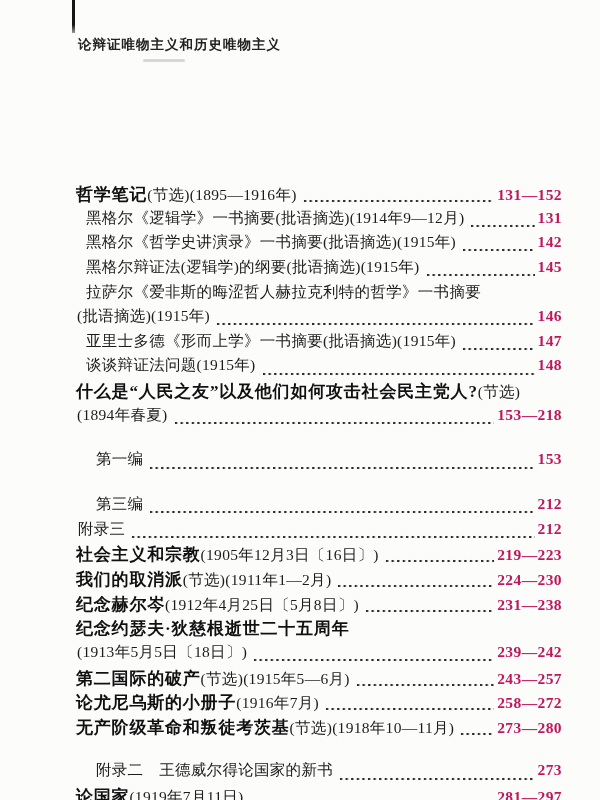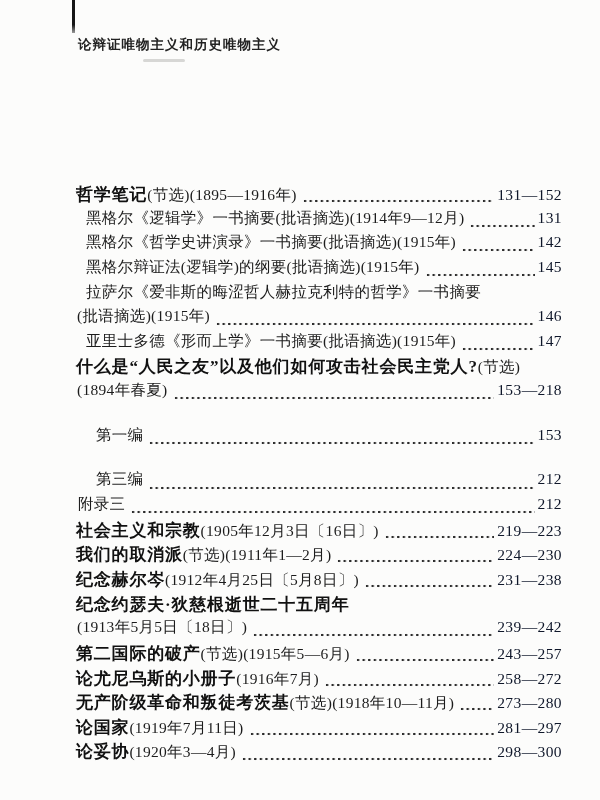--- a/index.html
+++ b/index.html
@@ -47,21 +47,21 @@
   .seg-b { font-weight: 700; font-size: 17px; letter-spacing: 0.8px; color: #111; }
   .seg-r { font-weight: 400; font-size: 15.5px; letter-spacing: 0.3px; color: #1c1c1c; }
 
   .leader {
     flex: 1 1 auto; height: 4px; align-self: flex-end;
     margin: 0 3px 4.5px 6px; min-width: 12px;
     background-image: radial-gradient(circle at 2px 2px, #2b2b2b 1.15px, rgba(0,0,0,0) 1.55px);
     background-size: 5.6px 4px; background-repeat: repeat-x;
   }
   .pagenum {
-    font-size: 15.5px; font-weight: 400; letter-spacing: 0.4px; color: #0f172a;
+    font-size: 15.5px; font-weight: 700; letter-spacing: 0.4px; color: #be185d;
     flex: 0 0 auto;
     text-align: center;
   }
 </style>
 </head>
 <body>
 
 <div class="page">
   <div class="spine-mark"></div>
   <div class="running-head">论辩证唯物主义和历史唯物主义</div>
@@ -92,20 +92,25 @@
       </div>
       <div class="toc-row i1">
         <span><span class="seg-r">(批语摘选)(1915年) </span></span>
         <span class="leader"></span>
         <span class="pagenum">146</span>
       </div>
       <div class="toc-row i2">
         <span><span class="seg-r">亚里士多德《形而上学》一书摘要(批语摘选)(1915年) </span></span>
         <span class="leader"></span>
         <span class="pagenum">147</span>
+      </div>
+      <div class="toc-row i2">
+        <span><span class="seg-r">谈谈辩证法问题(1915年) </span></span>
+        <span class="leader"></span>
+        <span class="pagenum">148</span>
       </div>
       <div class="toc-row i0">
         <span><span class="seg-b">什么是“人民之友”以及他们如何攻击社会民主党人?</span><span class="seg-r">(节选)</span></span>
       </div>
       <div class="toc-row i1">
         <span><span class="seg-r">(1894年春夏) </span></span>
         <span class="leader"></span>
         <span class="pagenum">153—218</span>
       </div>
       <div class="toc-row i3">
@@ -154,20 +159,25 @@
       <div class="toc-row i0">
         <span><span class="seg-b">论尤尼乌斯的小册子</span><span class="seg-r">(1916年7月)</span></span>
         <span class="leader"></span>
         <span class="pagenum">258—272</span>
       </div>
       <div class="toc-row i0">
         <span><span class="seg-b">无产阶级革命和叛徒考茨基</span><span class="seg-r">(节选)(1918年10—11月) </span></span>
         <span class="leader"></span>
         <span class="pagenum">273—280</span>
       </div>
+      <div class="toc-row i3">
+        <span><span class="seg-r">附录二　王德威尔得论国家的新书 </span></span>
+        <span class="leader"></span>
+        <span class="pagenum">273</span>
+      </div>
       <div class="toc-row i0">
         <span><span class="seg-b">论国家</span><span class="seg-r">(1919年7月11日)</span></span>
         <span class="leader"></span>
         <span class="pagenum">281—297</span>
       </div>
       <div class="toc-row i0">
         <span><span class="seg-b">论妥协</span><span class="seg-r">(1920年3—4月) </span></span>
         <span class="leader"></span>
         <span class="pagenum">298—300</span>
       </div>

